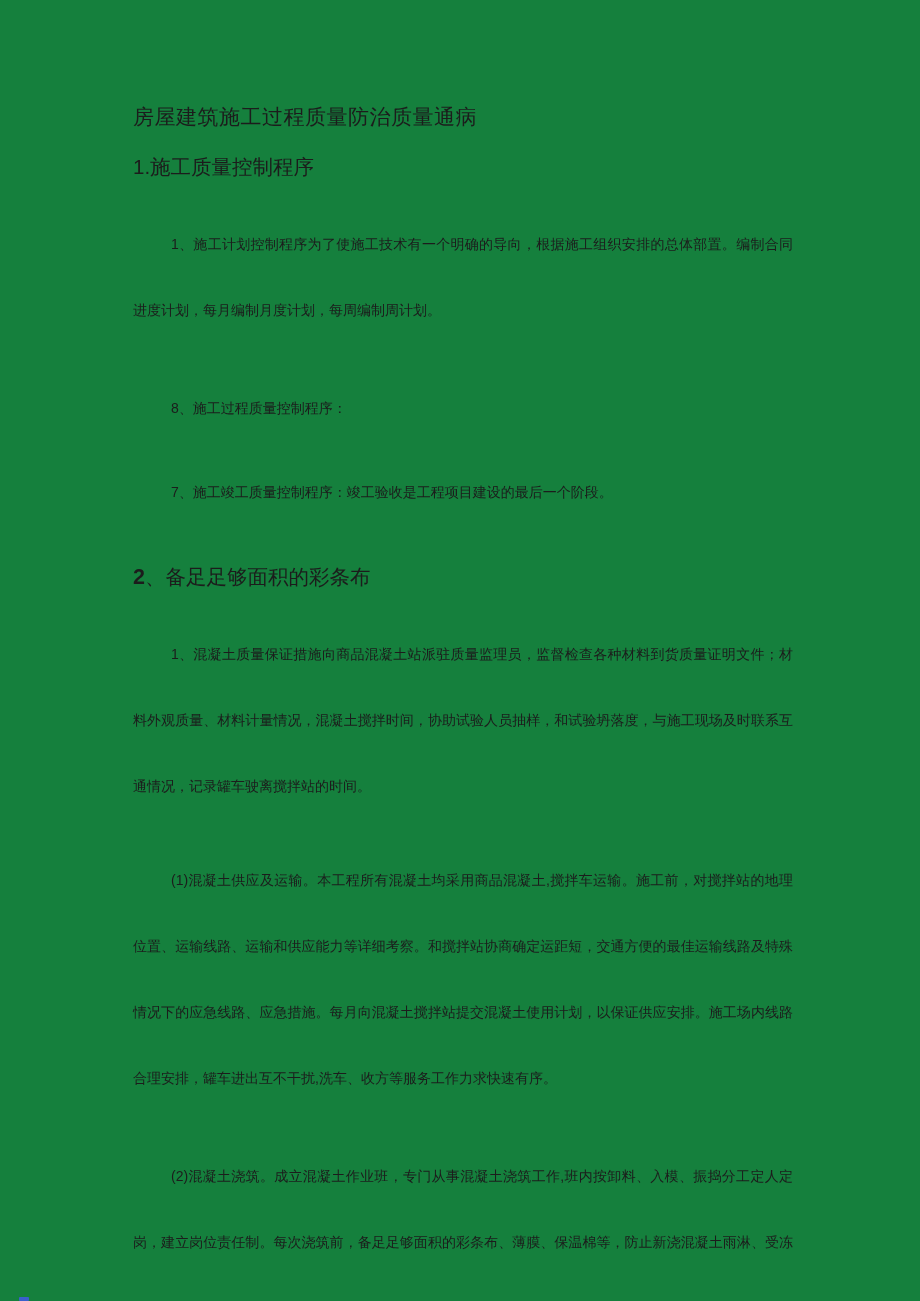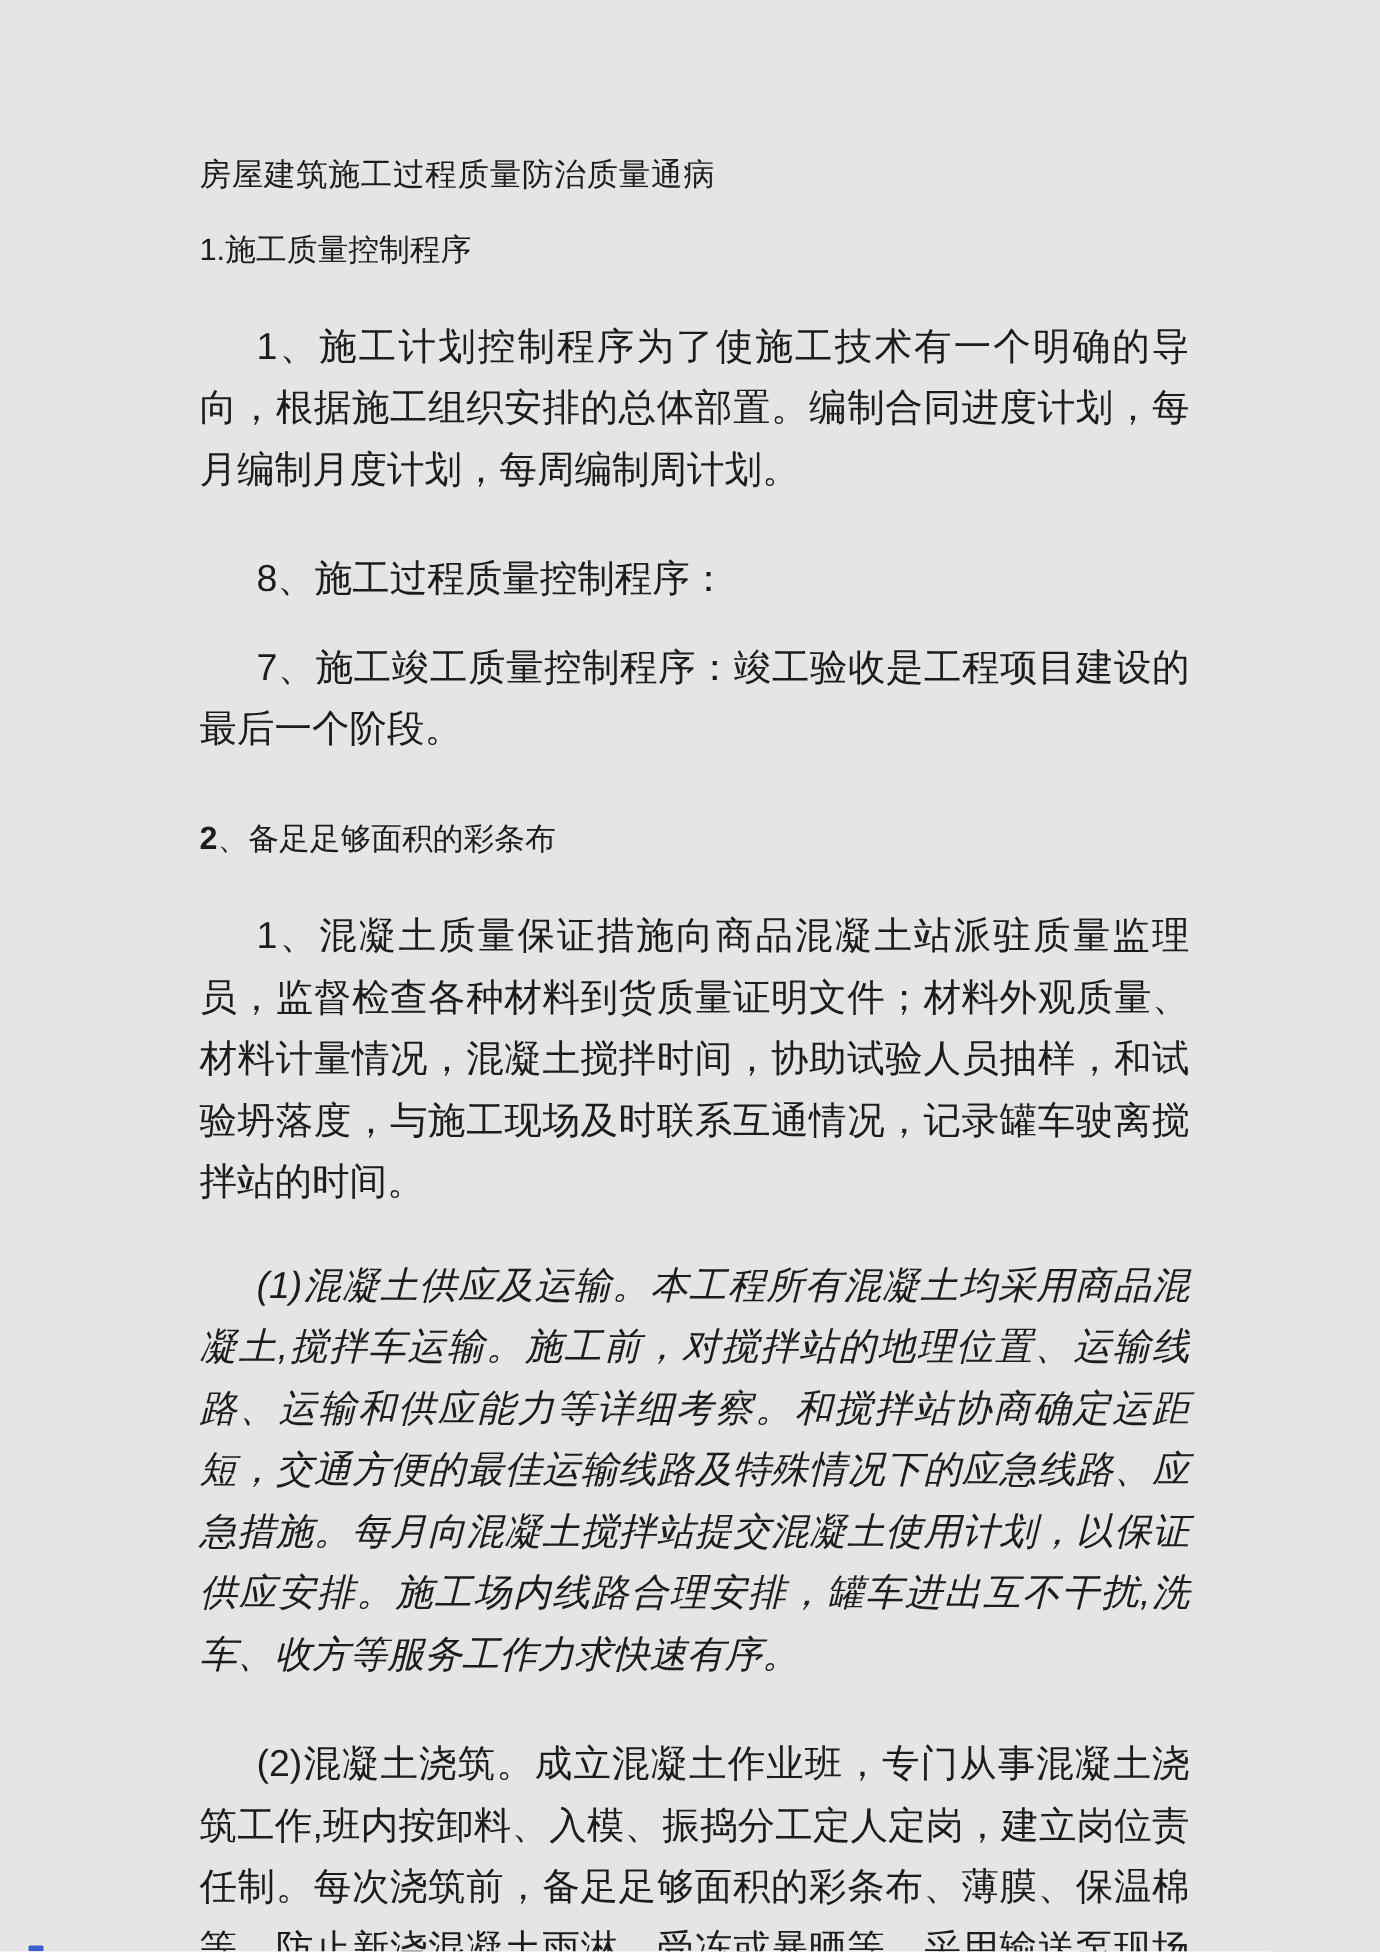--- a/index.html
+++ b/index.html
@@ -4,21 +4,21 @@
 <style>
   html, body {
     margin: 0;
     padding: 0;
     background: #ffffff;
   }
   .page {
     position: relative;
     width: 920px;
     height: 1301px;
-    background: #e5e5e5;
+    background: #15803d;
     overflow: hidden;
     font-family: "Liberation Sans", "DejaVu Sans", sans-serif;
     color: #1c1c1c;
   }
   .content {
     position: absolute;
     left: 133px;
     top: 103px;
     width: 660px;
   }
@@ -29,37 +29,37 @@
   .doc-title {
     font-size: 21px;
     line-height: 28px;
     letter-spacing: 0.5px;
   }
   .doc-heading {
     font-size: 20.5px;
     line-height: 28px;
   }
   .para {
-    font-size: 25px;
-    line-height: 41px;
+    font-size: 14px;
+    line-height: 66px;
     text-align: justify;
     text-indent: 38px;
   }
   .bold-num {
     font-weight: bold;
     font-size: 21.5px;
   }
   
   .m-h1 { margin-top: 22px !important; }
   .m-p1 { margin-top: 30px !important; }
   .m-p2 { margin-top: 32px !important; }
   .m-p3 { margin-top: 18px !important; }
   .m-h2 { margin-top: 38px !important; }
   .m-p4 { margin-top: 30px !important; }
-  .m-p5 { margin-top: 28px !important; font-style: italic; }
+  .m-p5 { margin-top: 28px !important; }
   .m-p6 { margin-top: 32px !important; }
   .blue-marker {
     position: absolute;
     left: 19px;
     top: 1297px;
     width: 10px;
     height: 4px;
     background: #3a5fcd;
     border-radius: 1px;
   }

